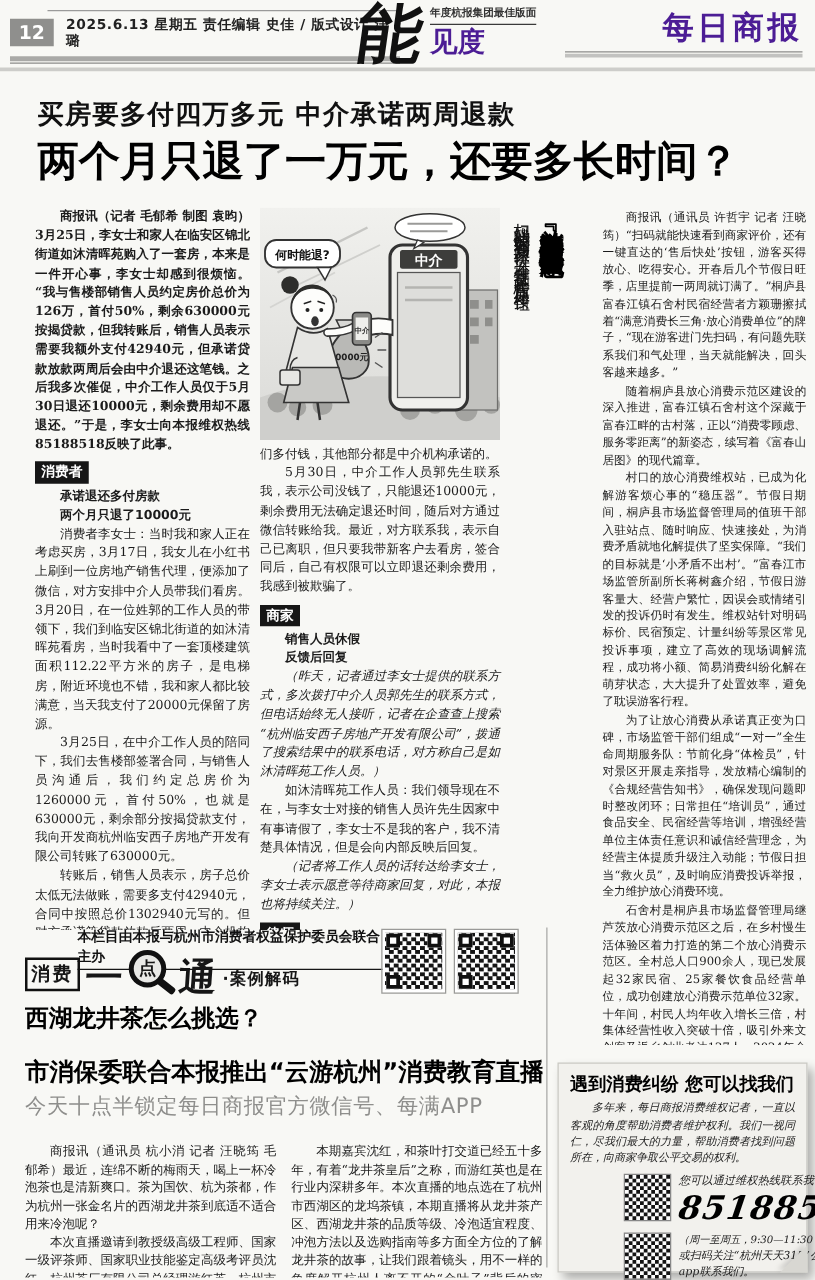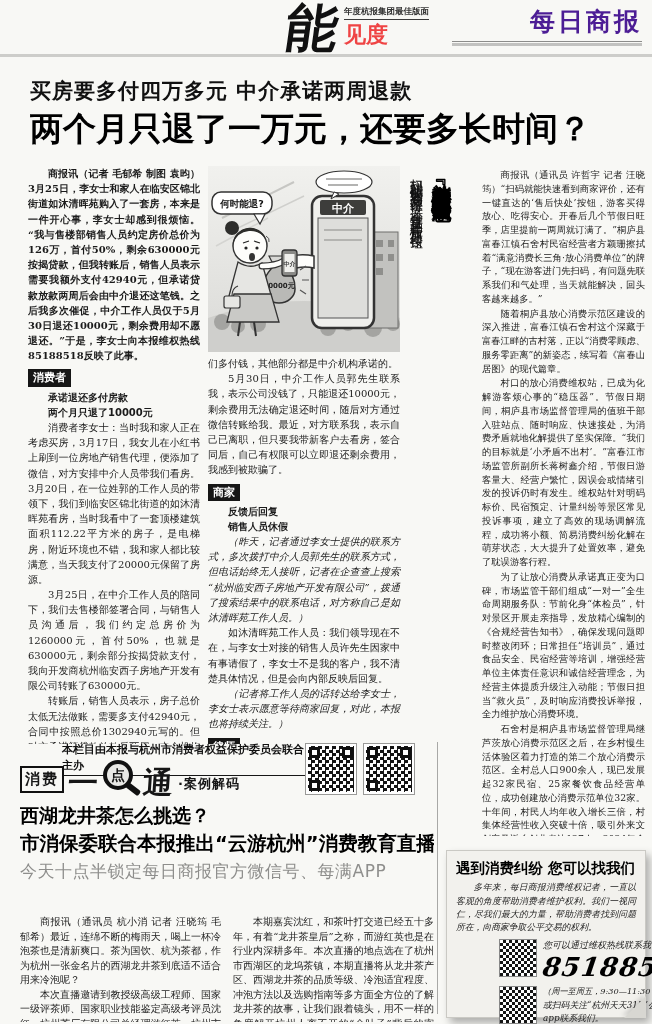--- a/index.html
+++ b/index.html
@@ -17,21 +17,21 @@
   .hdr-row { display:flex; align-items:center; gap:10px; margin-top:4px; }
   .pagenum { background:#8f8f8d; color:#fff; font:700 15px/1.2 "DejaVu Sans",sans-serif; padding:2px 7px; }
   .dateline { font:700 11px/1.2 "DejaVu Sans",sans-serif; letter-spacing:.5px; color:#222; }
   .hdr-left-rule { margin-top:6px; border-top:4px solid #a9a9a7; border-bottom:1px solid #8c8c8a; height:6px; }
   .hdr-full-rule { position:absolute; left:0; top:54px; width:652px; border-top:3px solid #cdcdca; }
 
   .logo { position:absolute; left:286px; top:2px; display:flex; z-index:2; }
   .logo-char { font:900 52px/1 "DejaVu Sans",sans-serif; transform:skewX(-8deg); color:#111; }
   .logo-right { margin-left:6px; padding-top:4px; }
   .award { font:700 8.5px/1.3 "DejaVu Sans",sans-serif; border-bottom:1.5px solid #3a3a3a; padding-bottom:2px; white-space:nowrap; color:#333; }
-  .jiandu { font:900 22px/1.2 "DejaVu Sans",sans-serif; margin-top:2px; color:#ef4444; }
+  .jiandu { font:900 22px/1.2 "DejaVu Sans",sans-serif; margin-top:2px; color:#4c1d95; }
 
   .hdr-right { position:absolute; right:10px; top:6px; width:190px; text-align:right; }
   .daily { color:#9c9c9a; font:700 16px/1.1 "DejaVu Sans",sans-serif; letter-spacing:1px; }
   .mrsb { color:#4c1d95; font:900 25px/1.2 "DejaVu Sans",sans-serif; letter-spacing:3px; margin-top:1px; }
   .hdr-right-rule { margin-top:4px; border-top:1px solid #8c8c8a; border-bottom:3px solid #c2c2c0; height:5px; }
 
   
   .lead-head { position:absolute; left:30px; top:78px; width:600px; }
   .kicker { font:700 21px/1.25 "DejaVu Sans",sans-serif; letter-spacing:1px; color:#111; }
   .main-headline { font:900 33px/1.2 "DejaVu Sans",sans-serif; margin-top:5px; color:#000; white-space:nowrap; }
@@ -68,21 +68,21 @@
   .xiaofei-logo { position:absolute; left:0; top:16px; display:flex; align-items:flex-start; }
   .xf-box { border:2px solid #111; font:900 15px/1.1 "DejaVu Sans",sans-serif; padding:3px 3px; letter-spacing:2px; margin-top:8px; }
   .ydt { font:900 30px/1 "DejaVu Sans",sans-serif; margin:10px 1px 0 4px; transform:skewX(-4deg); }
   .magnifier { position:relative; width:36px; height:40px; display:inline-block; margin:0 2px; }
   .mag-circle { position:absolute; left:2px; top:2px; width:30px; height:30px; border:4px solid #111; border-radius:50%; background:#e9e9e6; display:flex; align-items:center; justify-content:center; font:900 14px/1 "DejaVu Sans",sans-serif; }
   .mag-handle { position:absolute; left:24px; top:28px; width:16px; height:6px; background:#111; transform:rotate(38deg); border-radius:2px; }
   .anli { font:700 13px/1.2 "DejaVu Sans",sans-serif; margin:18px 0 0 4px; letter-spacing:1px; }
 
   .tea-heads { position:absolute; left:0; top:62px; width:414px; }
   .tea-h1 { font:900 19px/1.25 "DejaVu Sans",sans-serif; color:#000; }
-  .tea-h2 { font:900 19.5px/1.3 "DejaVu Sans",sans-serif; color:#000; margin-top:3px; white-space:nowrap; }
+  .tea-h2 { font:900 19.5px/1.3 "DejaVu Sans",sans-serif; color:#000; margin-top:17px; white-space:nowrap; }
   .tea-h3 { font:500 17px/1.3 "DejaVu Sans",sans-serif; color:#8e8e8c; margin-top:4px; letter-spacing:.5px; }
   .tea-cols { position:absolute; left:0; top:140px; width:414px; height:140px; display:flex; gap:12px; overflow:hidden;margin-top:33px; }
   .tea-col { width:201px; }
   .tea-col p { font-size:10px; line-height:1.45; text-align:justify; text-indent:2em; color:#1b1b1b; }
 
   .vrule { position:absolute; left:437px; top:742px; width:1px; height:272px; background:#a8a8a6; }
 
   
   .hotline { position:absolute; left:446px; top:850px; width:200px; height:168px; background:#f2f1ed; border:1px solid #cac9c4; box-shadow:4px 5px 8px rgba(0,0,0,.3); padding:9px 9px 6px; }
   .hotline:after { content:""; position:absolute; right:-1px; bottom:-1px; width:0; height:0; border-style:solid; border-width:0 0 22px 22px; border-color:transparent transparent #d8d7d2 transparent; filter:drop-shadow(-2px -2px 2px rgba(0,0,0,.15)); }
@@ -93,20 +93,28 @@
   .hl-line1 { font-style:italic; font-size:9px; line-height:1.4; color:#222; }
   .hl-phone { font:700 italic 26px/1.1 "DejaVu Serif",serif; letter-spacing:1px; transform:skewX(-8deg); color:#000; margin-top:1px; }
   .hl-hours { font-style:italic; font-size:8.2px; line-height:1.4; color:#222; white-space:nowrap; }
   .hl-line2 { font-style:italic; font-size:8.8px; line-height:1.45; color:#222; margin-top:1px; }
 </style>
 </head>
 <body>
 
 <div class="page">
 
+  <div class="hdr-left">
+    <div class="hdr-topline"></div>
+    <div class="hdr-row">
+      <span class="pagenum">12</span>
+      <span class="dateline">2025.6.13 星期五 责任编辑 史佳 / 版式设计 汪璐</span>
+    </div>
+    <div class="hdr-left-rule"></div>
+  </div>
 
   <div class="logo">
     <span class="logo-char">能</span>
     <span class="logo-right">
       <span class="award" style="display:block;">年度杭报集团最佳版面</span>
       <span class="jiandu" style="display:block;">见度</span>
     </span>
   </div>
 
   <div class="hdr-right">
@@ -229,22 +237,22 @@
           <g>
             <rect x="4" y="26" width="60" height="22" rx="9" fill="#fff" stroke="#333" stroke-width="1.5"></rect>
             <path d="M46 48 l6 10 l5 -10 z" fill="#fff" stroke="#333" stroke-width="1.2"></path>
             <text x="34" y="41" text-anchor="middle" font-size="9.5" font-weight="bold" fill="#111" font-family="DejaVu Sans, sans-serif">何时能退?</text>
           </g>
         </svg>
       </div>
       <p class="cont">们多付钱，其他部分都是中介机构承诺的。</p>
       <p>5月30日，中介工作人员郭先生联系我，表示公司没钱了，只能退还10000元，剩余费用无法确定退还时间，随后对方通过微信转账给我。最近，对方联系我，表示自己已离职，但只要我带新客户去看房，签合同后，自己有权限可以立即退还剩余费用，我感到被欺骗了。</p>
       <div><span class="sec-label">商家</span></div>
+      <p class="subhead">销售人员休假</p>
       <p class="subhead">反馈后回复</p>
-      <p class="subhead">销售人员休假</p>
       <p class="note">（昨天，记者通过李女士提供的联系方式，多次拨打中介人员郭先生的联系方式，但电话始终无人接听，记者在企查查上搜索“杭州临安西子房地产开发有限公司”，拨通了搜索结果中的联系电话，对方称自己是如沐清晖苑工作人员。）</p>
       <p>如沐清晖苑工作人员：我们领导现在不在，与李女士对接的销售人员许先生因家中有事请假了，李女士不是我的客户，我不清楚具体情况，但是会向内部反映后回复。</p>
       <p class="note">（记者将工作人员的话转达给李女士，李女士表示愿意等待商家回复，对此，本报也将持续关注。）</p>
       <div><span class="sec-label">律师</span></div>
 
     </div>
 
     <div class="vheads">
       <div class="vsub">扫码就能快速看到商家评价 还有一键直达的『售后快处』按钮</div>
       <div class="vmain">放心消费『零顾虑』贴心服务为富春山居添色</div>

